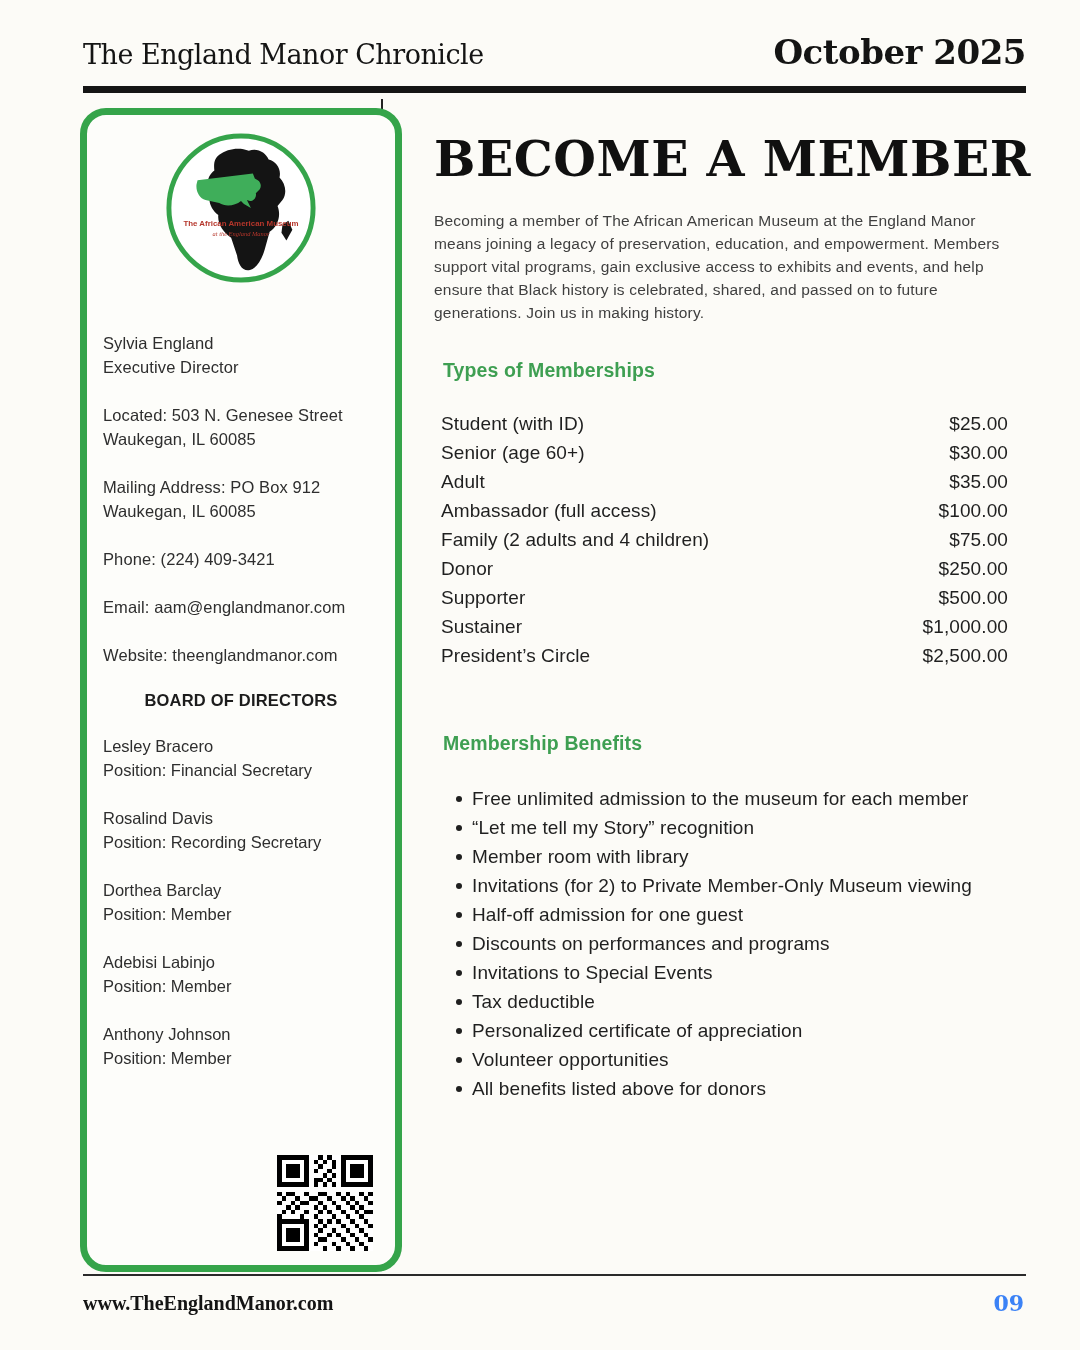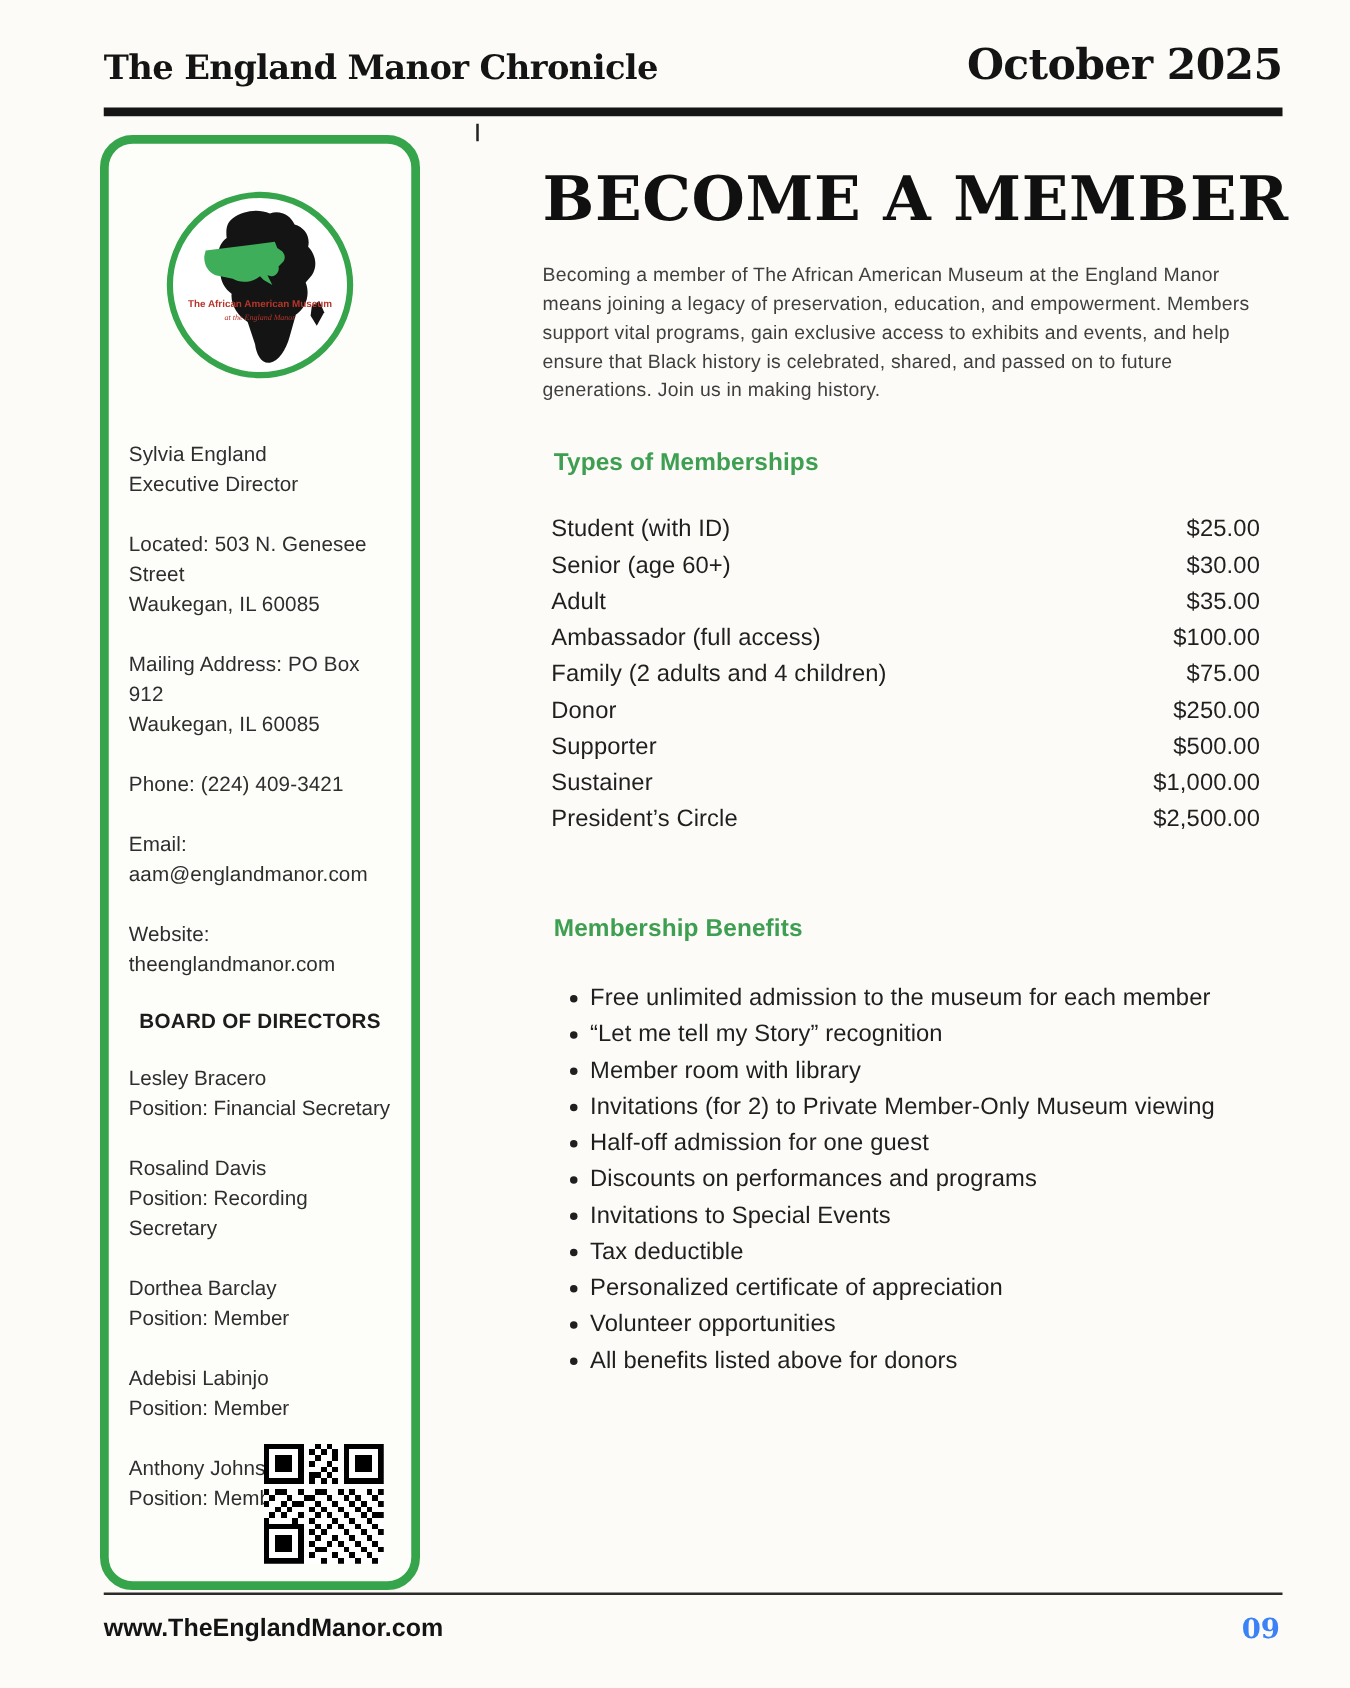--- a/index.html
+++ b/index.html
@@ -9,35 +9,35 @@
     position:relative; width:1080px; height:1350px;
     background:#fcfbf7; overflow:hidden;
   }
 
   
   .header {
     position:absolute; left:83px; top:32px; width:943px;
     display:flex; justify-content:space-between; align-items:baseline;
   }
   .header .masthead {
-    font-family:"DejaVu Serif", serif; font-weight:bold;
+    font-family:"DejaVu Serif", serif; font-weight:normal;
     font-size:27px; letter-spacing:-0.5px; color:#141414;
   }
   .header .issue-date {
     font-family:"DejaVu Serif", serif; font-weight:bold;
     font-size:34px; letter-spacing:-0.5px; color:#141414;
   }
   .rule-thick { position:absolute; left:83px; top:86px; width:943px; height:7px; background:#151515; }
   .corner-tick { position:absolute; left:381px; top:99px; width:2px; height:14px; background:#222; }
 
   
   .sidebar {
-    position:absolute; left:80px; top:108px; width:256px; height:1164px;
+    position:absolute; left:80px; top:108px; width:322px; height:1164px;
     border:7px solid #35a44a; border-radius:26px; background:#fdfdfa;
-    padding:32px 16px 0 16px;
+    padding:12px 16px 0 16px;
   }
   .logo-wrap { text-align:center; margin-top:2px; }
   .contact { margin-top:40px; font-size:16.5px; line-height:24px; color:#2e2e2e; letter-spacing:0.1px; }
   .contact .group { margin-bottom:24px; }
   .board-heading {
     text-align:center; font-weight:bold; font-size:16.5px; color:#1c1c1c;
     margin-top:24px; margin-bottom:24px; letter-spacing:0.2px;
   }
   .board { font-size:16.5px; line-height:24px; color:#2e2e2e; }
   .board .member { margin-bottom:24px; }
@@ -71,21 +71,21 @@
   }
   .benefits-list li::before {
     content:""; position:absolute; left:22px; top:12px;
     width:6px; height:6px; border-radius:50%; background:#1f1f1f;
   }
 
   
   .rule-thin { position:absolute; left:83px; top:1274px; width:943px; height:2px; background:#2a2a2a; }
   .footer-url {
     position:absolute; left:83px; top:1292px;
-    font-family:Liberation Sans, sans-serif; font-weight:bold; font-size:20px; color:#141414;
+    font-family:Liberation Serif, serif; font-weight:bold; font-size:20px; color:#141414;
   }
   .footer-page {
     position:absolute; right:56px; top:1290px;
     font-family:"DejaVu Serif", serif; font-weight:bold; font-size:22px; color:#3b82f6;
   }
 </style>
 </head>
 <body>
 
 <div class="page">

